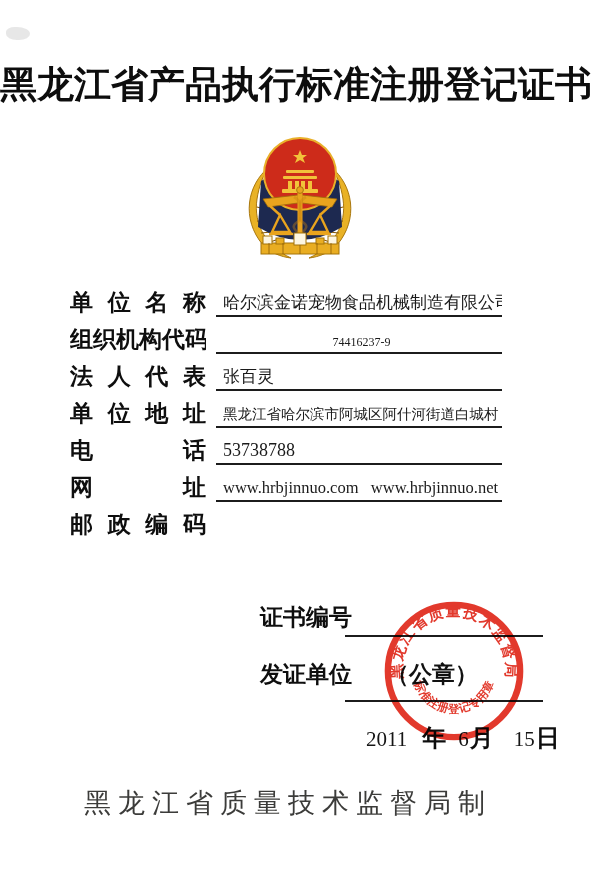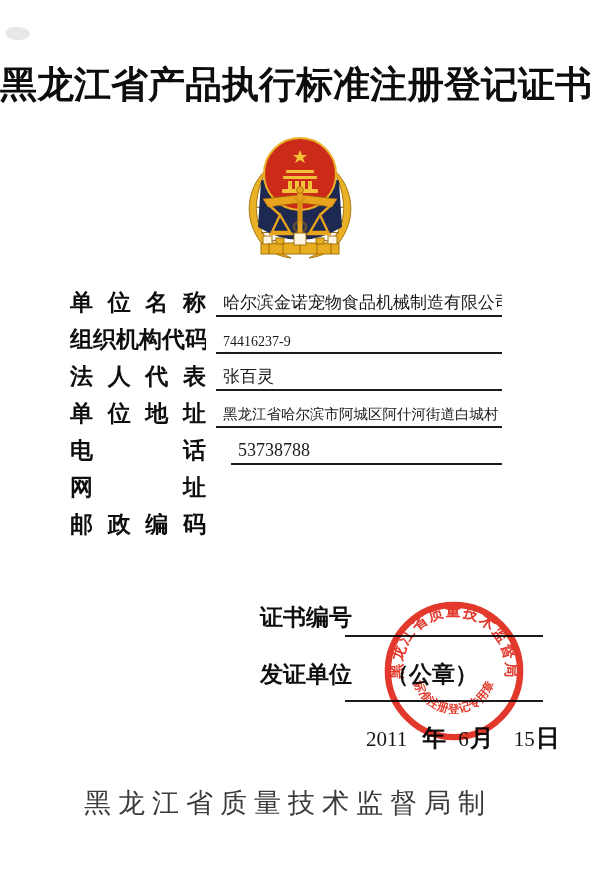--- a/index.html
+++ b/index.html
@@ -40,23 +40,23 @@
     color:#0e0e0e; white-space:nowrap; overflow:hidden;
   }
   .fvalue {
     flex:1; border-bottom:2px solid #1c1c1c;
     font-family:"Liberation Serif", serif;
     font-size:17px; line-height:1.15;
     padding:0 2px 2px 7px;
     white-space:pre; overflow:hidden;
     color:#1a1a1a;
   }
-  .row:nth-child(2) .fvalue { font-size:14px; }
+  .row:nth-child(2) .fvalue { font-size:12px;text-align:center; }
   .row:nth-child(4) .fvalue { font-size:14.5px; padding-bottom:3px;font-family:Liberation Serif, serif; }
-  .row:nth-child(5) .fvalue { font-size:18px;margin-left:15px; }
+  .row:nth-child(5) .fvalue { font-size:18px; }
   .row:nth-child(6) .fvalue { font-size:16.5px; }
   .row:nth-child(7) .fvalue { font-size:18px; }
   
   .blabel {
     position:absolute;
     font-family:"Liberation Sans", sans-serif;
     font-weight:bold; font-size:23px; line-height:1;
     color:#0e0e0e; white-space:nowrap;
   }
   .bline { position:absolute; height:2px; background:#1c1c1c; }
@@ -203,20 +203,21 @@
         <span>电</span>
         <span>话</span>
       </div>
     <div class="fvalue">53738788</div>
   </div>
   <div class="row">
     <div class="flabel">
         <span>网</span>
         <span>址</span>
       </div>
+    <div class="fvalue">www.hrbjinnuo.com   www.hrbjinnuo.net</div>
   </div>
   <div class="row">
     <div class="flabel">
         <span>邮</span>
         <span>政</span>
         <span>编</span>
         <span>码</span>
       </div>
   </div>
 </div>

